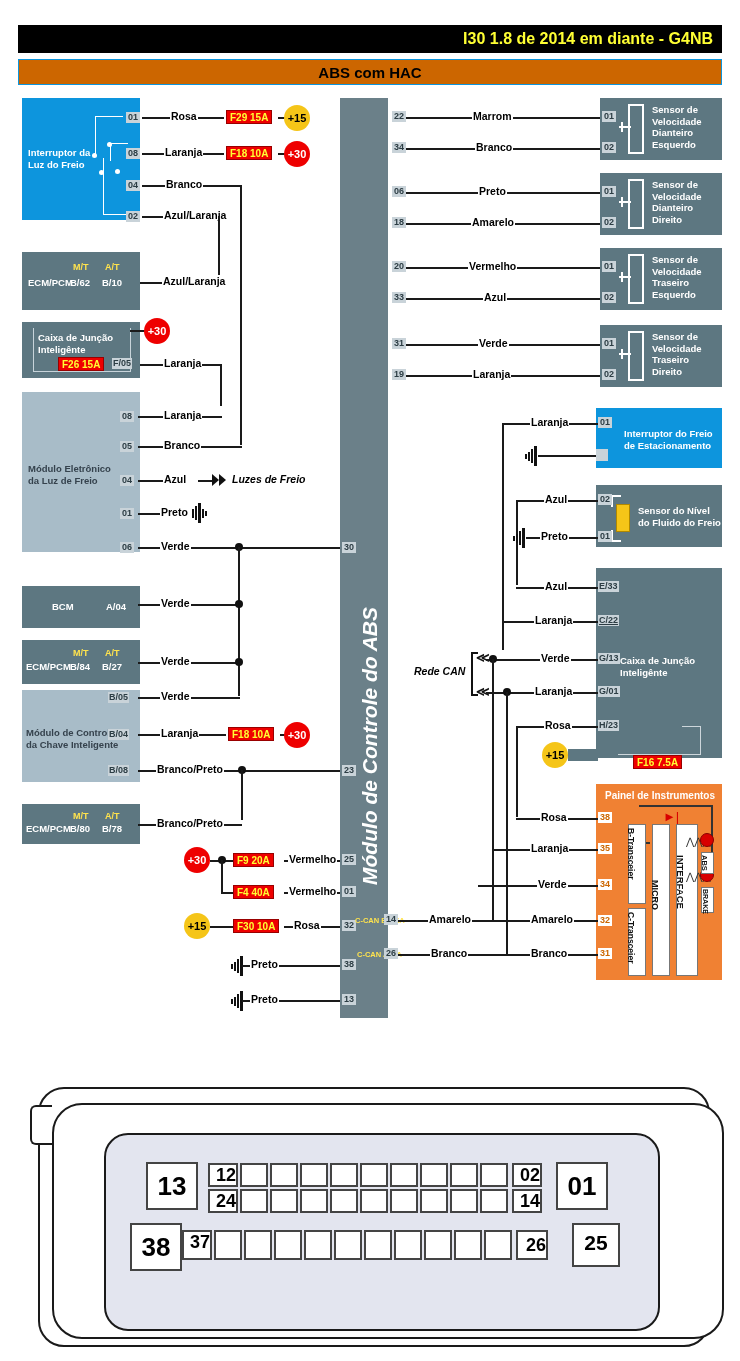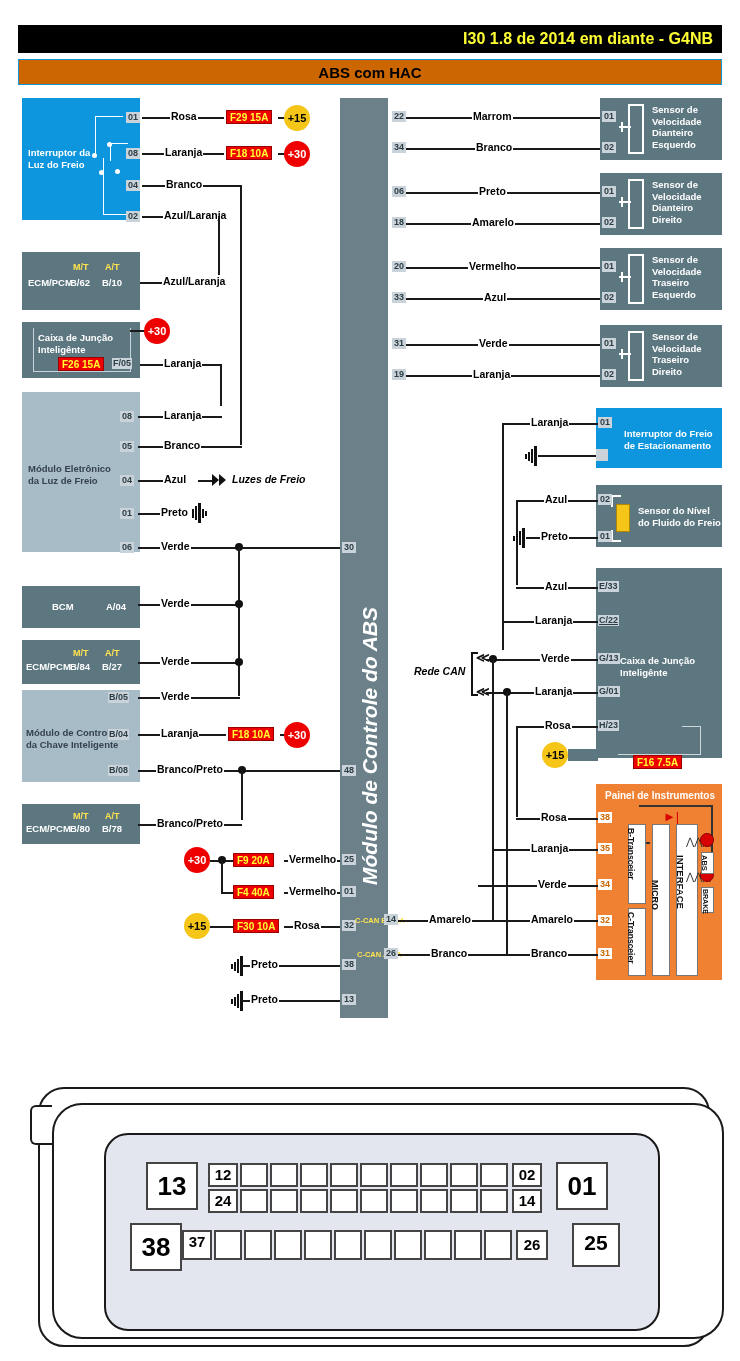--- a/index.html
+++ b/index.html
@@ -114,21 +114,21 @@
     background: #fff;
   }
   .conn-inner {
     position: absolute; border: 2px solid #1a1a1a; border-radius: 24px;
     background: #e3e5ef;
   }
   .cell {
     position: absolute; border: 2px solid #444; background: #fff;
     font-weight: bold; color: #000; text-align: center;
   }
-  .cell-num { font-size: 15px; line-height: 20px; }
+  .cell-num { font-size: 18px; line-height: 20px; text-align: right; }
   .cell-big { font-size: 26px; line-height: 44px; }
   .cell-mid { font-size: 21px; line-height: 36px; }
 </style>
 </head>
 <body>
 
 <div id="page">
 
   <div class="hdr-black">I30 1.8 de 2014 em diante - G4NB</div>
   <div class="title-bar" id="title-abs">ABS com HAC</div>
@@ -264,21 +264,21 @@
   <div class="h-line" style="left:138px; top:734px; width:88px;"></div>
   <div class="wire-txt" style="left:160px; top:727px;">Laranja</div>
   <div class="fuse" style="left:228px; top:727px;">F18 10A</div>
   <div class="h-line" style="left:280px; top:734px; width:8px;"></div>
   <div class="pwr pwr30" style="left:284px; top:722px;">+30</div>
 
   <div class="h-line" style="left:138px; top:770px; width:202px;"></div>
   <div class="wire-txt" style="left:156px; top:763px;">Branco/Preto</div>
   <div class="dot" style="left:238px; top:766px;"></div>
   <div class="v-line" style="left:241px; top:770px; height:50px;"></div>
-  <div class="pin" style="left:342px; top:765px;">48</div>
+  <div class="pin" style="left:342px; top:765px;">23</div>
 
   <div class="box grayd" style="left:22px; top:804px; width:118px; height:40px;"></div>
   <div class="lbl" style="left:26px; top:823px;">ECM/PCM</div>
   <div class="mt-at" style="left:73px; top:811px;">M/T</div>
   <div class="mt-at" style="left:105px; top:811px;">A/T</div>
   <div class="lbl" style="left:70px; top:823px;">B/80</div>
   <div class="lbl" style="left:102px; top:823px;">B/78</div>
   <div class="h-line" style="left:138px; top:824px; width:104px;"></div>
   <div class="wire-txt" style="left:156px; top:817px;">Branco/Preto</div>
 

